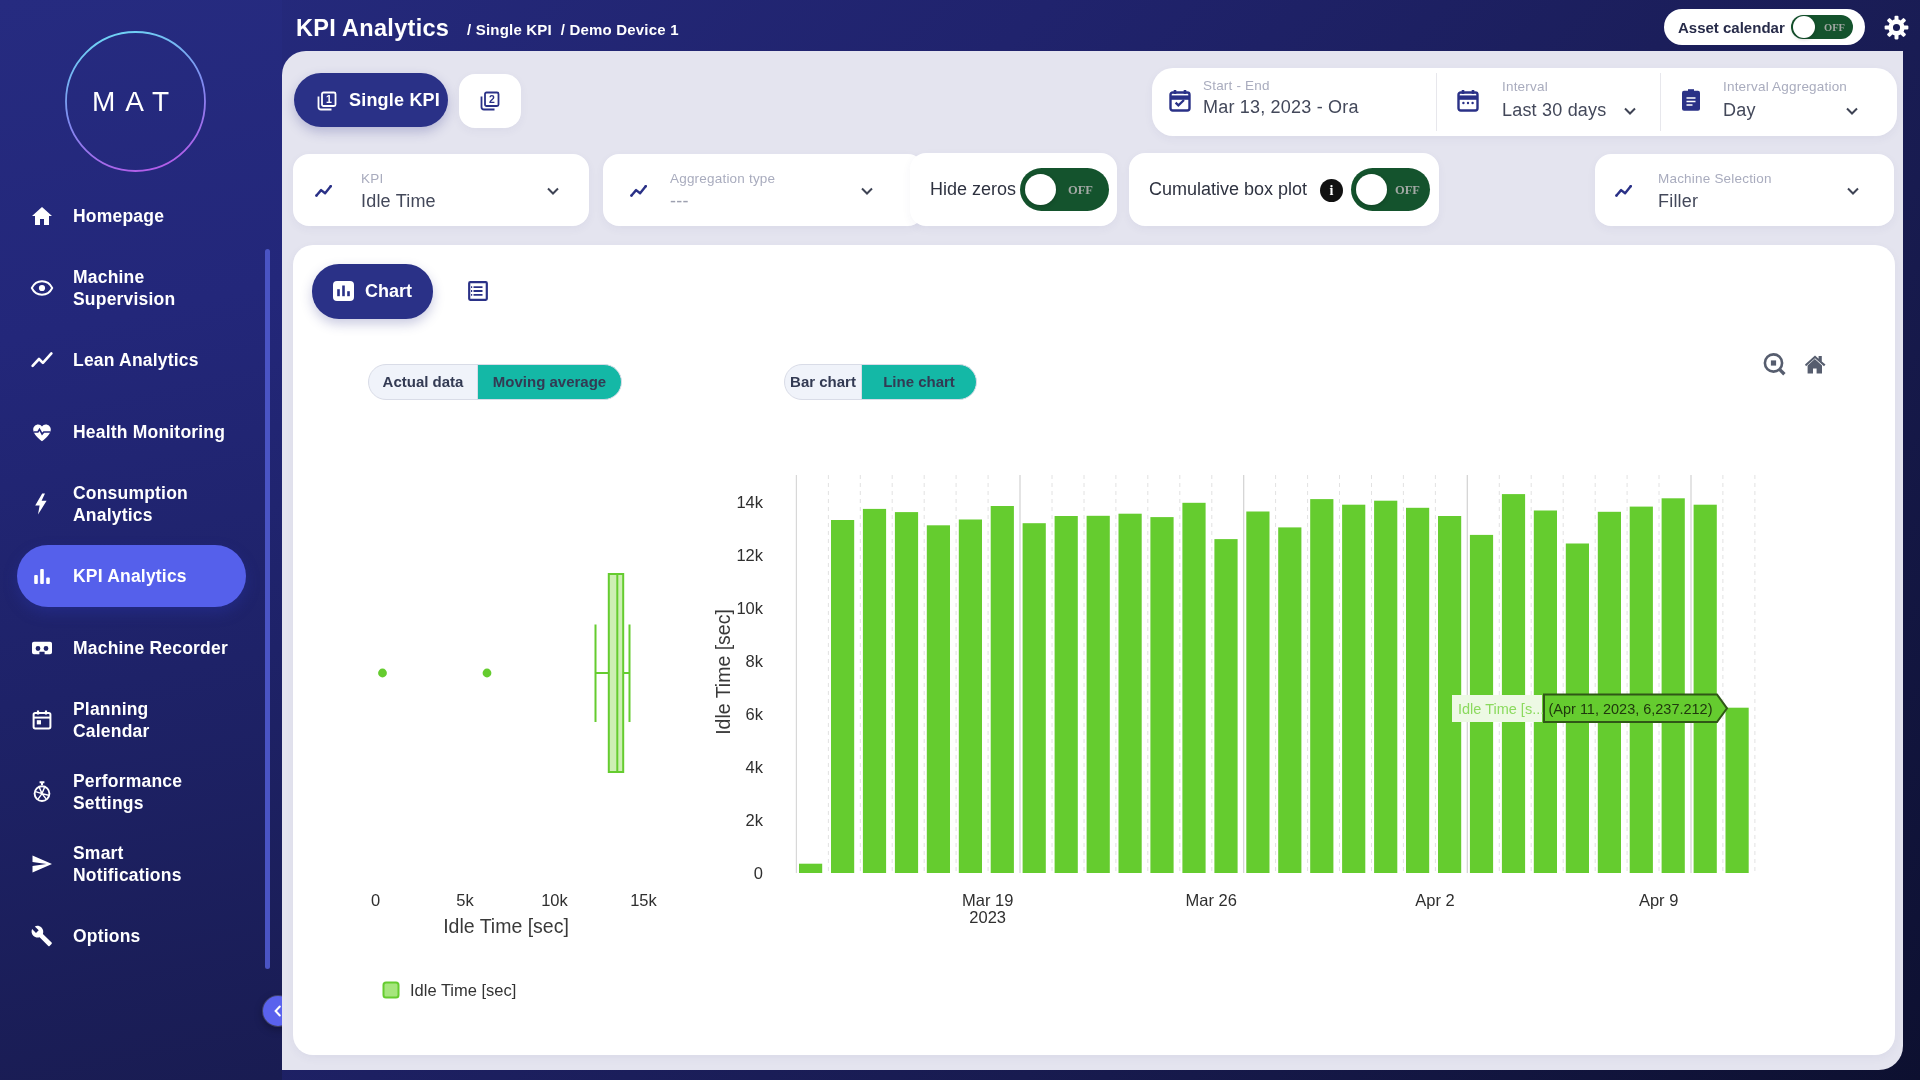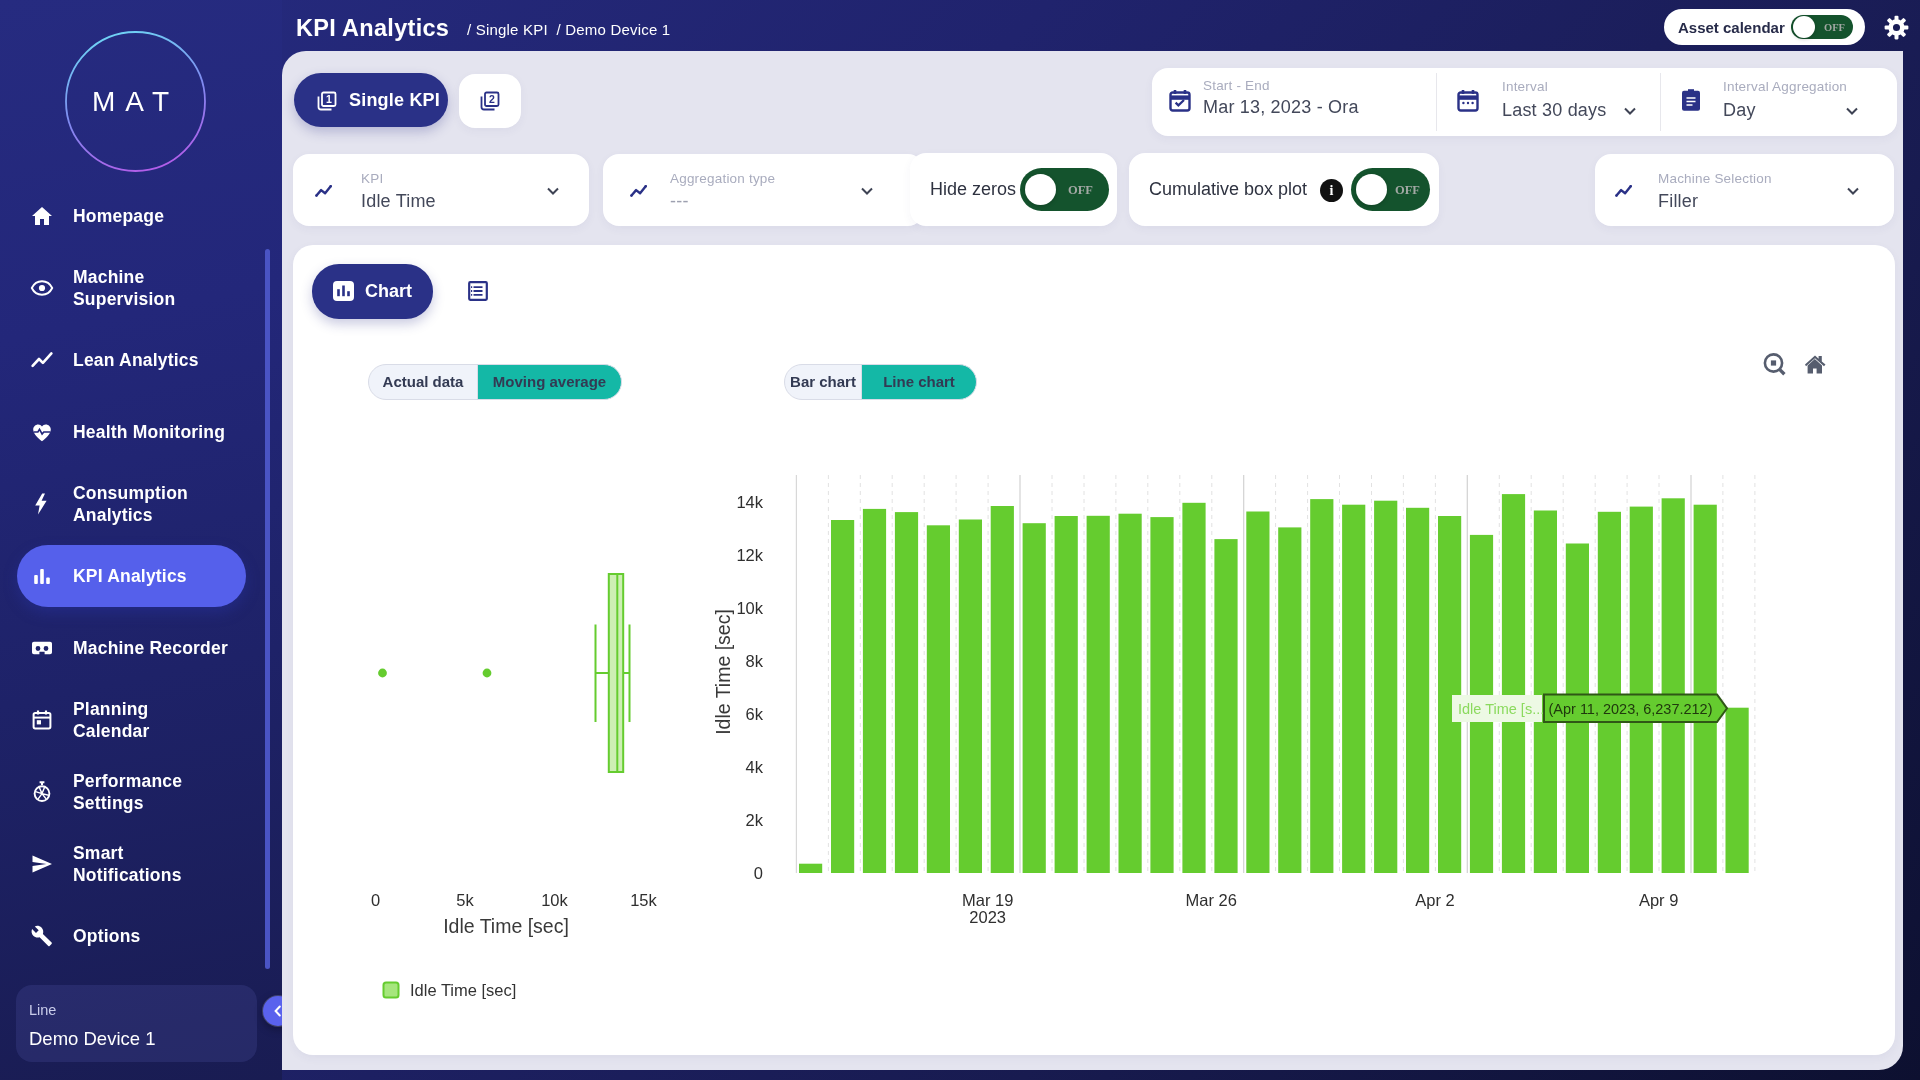--- a/index.html
+++ b/index.html
@@ -10,21 +10,21 @@
 #sidebar{position:absolute;left:0;top:0;width:282px;height:1080px;
 background:linear-gradient(168deg,#262B80 0%,#23277A 30%,#1E2268 62%,#191C52 100%);}
 .mitem{position:absolute;left:73px;color:#fff;font-weight:bold;font-size:17.5px;line-height:22px;letter-spacing:.2px;}
 .micon{position:absolute;left:30px;width:24px;height:24px;}
 #kpipill{position:absolute;left:17px;top:545px;width:229px;height:62px;border-radius:31px;background:#5560EB;box-shadow:0 6px 14px rgba(40,50,160,.45);}
 #devbox{position:absolute;left:16px;top:985px;width:241px;height:77px;border-radius:16px;background:rgba(120,130,230,.14);}
 #sbscroll{position:absolute;left:265px;top:249px;width:5px;height:720px;border-radius:3px;background:#4A54C4;}
 #collapse{position:absolute;left:263px;top:996px;width:30px;height:30px;border-radius:50%;background:#5A62ED;box-shadow:0 0 0 1px rgba(255,255,255,.18),0 3px 8px rgba(0,0,0,.35);}
 
 #tb-title{position:absolute;left:296px;top:15px;color:#fff;font-size:23.5px;font-weight:bold;letter-spacing:.3px;}
-#tb-bc{position:absolute;left:467px;top:21px;color:#fff;font-size:15px;font-weight:normal;letter-spacing:.2px;}
+#tb-bc{position:absolute;left:467px;top:21px;color:#fff;font-size:15px;font-weight:bold;letter-spacing:.2px;}
 #assetpill{position:absolute;left:1664px;top:9px;width:201px;height:36px;border-radius:18px;background:#fff;}
 
 #panel{position:absolute;left:282px;top:51px;width:1621px;height:1019px;background:#E4E4EF;border-radius:24px 0 24px 0;}
 .card{position:absolute;background:#fff;border-radius:16px;box-shadow:0 3px 10px rgba(60,60,120,.05);}
 .lbl{position:absolute;color:#A9ACBE;font-size:13.5px;letter-spacing:.2px;}
 .val{position:absolute;color:#43485A;font-size:18px;letter-spacing:.2px;white-space:nowrap;}
 .chev{position:absolute;width:16px;height:16px;}
 .tgl{position:absolute;border-radius:22px;background:#14532d;font-family:Liberation Serif, serif;}
 .tgl .knob{position:absolute;border-radius:50%;background:#fff;box-shadow:0 1px 4px rgba(0,0,0,.22);}
 .tgl .off{position:absolute;color:#A2A8A4;font-weight:bold;}
@@ -93,24 +93,20 @@
       <path d="M12 13.6l2.6-6.4M12 13.6l6.6 1.6M12 13.6l-4 5.6M12 13.6l-6.5-2M12 13.6l4.2 5.4M12 13.6l-2.8-6.5" stroke="#fff" stroke-width="1.4"></path>
     </svg>
 <div class="mitem" style="top:842px">Smart<br>Notifications</div>
 <svg class="micon" style="top:852px" viewBox="0 0 24 24">
       <path d="M2.5 20.6 22 12 2.5 3.4l0 6.7L16.5 12 2.5 13.9z" fill="#fff"></path>
     </svg>
 <div class="mitem" style="top:925px">Options</div>
 <svg class="micon" style="top:924px" viewBox="0 0 24 24">
       <path d="M21.6 18.6 12.9 9.9c.8-2.1.3-4.6-1.4-6.3C9.7 1.8 7 1.4 4.8 2.4l3.9 3.9L6 9 2.1 5.1c-1 2.2-.6 4.9 1.2 6.7 1.7 1.7 4.2 2.2 6.3 1.4l8.7 8.7c.4.4 1 .4 1.3 0l1.9-1.9c.5-.4.5-1 .1-1.4z" fill="#fff"></path>
     </svg>
-<div id="devbox">
-<div class="abs" style="left:13px;top:17px;color:#C9CCEA;font-size:14.5px;">Line</div>
-<div class="abs" style="left:13px;top:43px;color:#fff;font-size:18.5px;">Demo Device 1</div>
-</div>
 <div id="sbscroll"></div>
 <div id="collapse">
       <svg class="abs" style="left:7px;top:7px" width="16" height="16" viewBox="0 0 16 16">
         <path d="M9.8 3.5 5.6 8l4.2 4.5" stroke="#fff" stroke-width="2" fill="none" stroke-linecap="round"></path>
       </svg>
     </div>
 </div>
 <div id="tb-title">KPI Analytics</div>
 <div id="tb-bc">/&nbsp;Single KPI&nbsp; /&nbsp;Demo Device 1</div>
 <div id="assetpill">
@@ -140,21 +136,21 @@
 </svg>
 <div class="abs" style="left:55px;top:17px;font-size:18px;letter-spacing:.2px;">Single KPI</div>
   </div>
 <div class="card" style="left:459px;top:74px;width:62px;height:54px;">
 <svg class="abs" style="left:19px;top:15px" width="24" height="24" viewBox="0 0 24 24">
 <path d="M3.5 7.5v10.5a2.5 2.5 0 002.5 2.5h10.5" fill="none" stroke="#2A3187" stroke-width="1.8"></path>
 <rect x="7" y="3.5" width="13.5" height="13.5" rx="1.5" fill="none" stroke="#2A3187" stroke-width="1.8"></rect>
 <text x="13.8" y="14.3" font-size="10.5" font-weight="bold" fill="#2A3187" text-anchor="middle" font-family="Liberation Sans,sans-serif">2</text>
 </svg>
   </div>
-<div class="card" style="left:1152px;top:68px;width:745px;height:68px;">
+<div class="card" style="left:1152px;top:68px;width:745px;height:68px;border-radius:21px;">
 <svg class="abs" style="left:17px;top:21px" width="22" height="23" viewBox="0 0 22 23">
 <rect x="1.5" y="3.5" width="19" height="18" rx="2.2" fill="none" stroke="#2A3187" stroke-width="2.4"></rect>
 <path d="M1.5 8.6h19" stroke="#2A3187" stroke-width="4.4"></path>
 <path d="M6 1v4M16 1v4" stroke="#2A3187" stroke-width="2.6"></path>
 <path d="M6.6 13.6l2.8 2.8 5.6-5.4" stroke="#2A3187" stroke-width="2.2" fill="none"></path>
     </svg>
 <div class="lbl" style="left:51px;top:10px;">Start - End</div>
 <div class="val" style="left:51px;top:29px;">Mar 13, 2023 - Ora</div>
 <div class="abs" style="left:284px;top:5px;width:1px;height:58px;background:#E7E7EC;"></div>
 <svg class="abs" style="left:305px;top:21px" width="22" height="23" viewBox="0 0 22 23">

